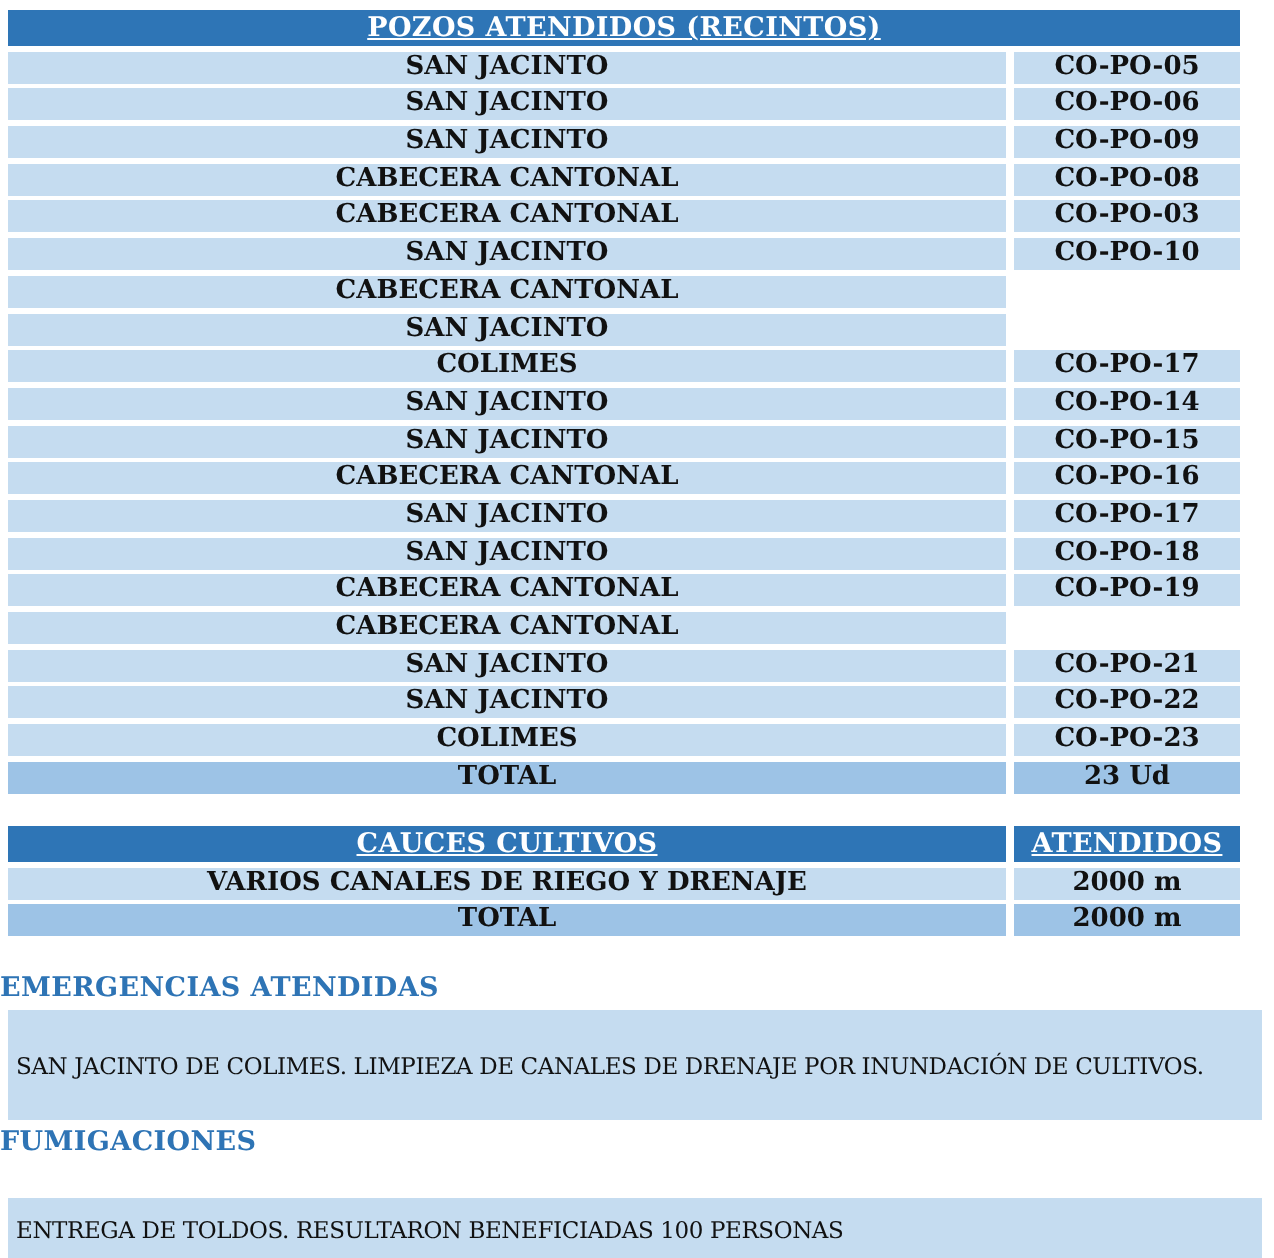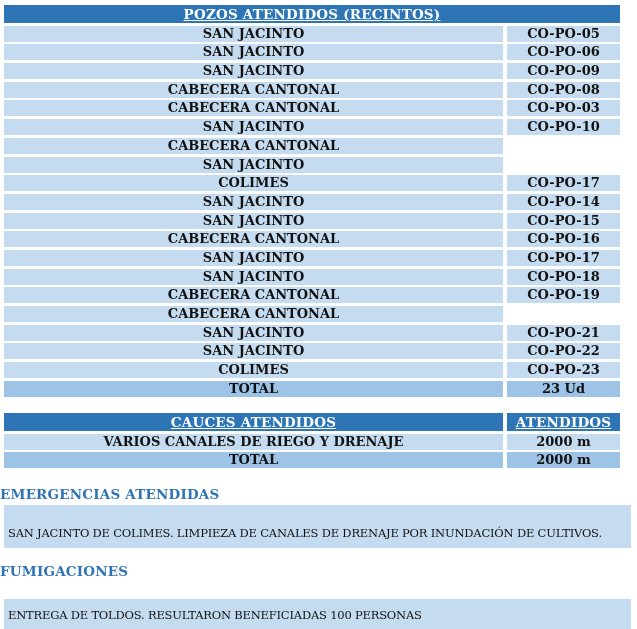--- a/index.html
+++ b/index.html
@@ -56,21 +56,21 @@
     color:var(--title-blue);
     font-weight:bold;font-size:13.5px;
     letter-spacing:.2px;
   }
   .title-emergencias{top:486px;}
   .title-fumigaciones{top:563px;}
   .band{
     position:absolute;left:4px;width:627px;
     background:var(--row-blue);
   }
-  .band-emergencias{top:505px;height:43px;padding:21px 12px 0 4px;}
+  .band-emergencias{top:505px;height:55px;padding:21px 12px 0 4px;}
   .band-fumigaciones{top:583px;height:50px;padding:9px 0 0 4px;margin-top:16px;}
   .band .ptext{
     font-size:11.5px;letter-spacing:-0.2px;
     white-space:nowrap;overflow:hidden;
     color:var(--text-black);
   }
 </style>
 </head>
 <body>
 
@@ -176,21 +176,21 @@
       </div>
     <div class="trow total">
       <div class="cell c1">TOTAL</div>
       <div class="colgap"></div>
       <div class="cell c2">23 Ud</div>
     </div>
   </div>
 
   <div class="tbl tbl-cauces">
     <div class="thead">
-      <div class="hcell h1">CAUCES ATENDIDOS</div>
+      <div class="hcell h1">CAUCES CULTIVOS</div>
       <div class="colgap"></div>
       <div class="hcell h2">ATENDIDOS</div>
     </div>
     <div class="trow">
       <div class="cell c1">VARIOS CANALES DE RIEGO Y DRENAJE</div>
       <div class="colgap"></div>
       <div class="cell c2">2000 m</div>
     </div>
     <div class="trow total">
       <div class="cell c1">TOTAL</div>

